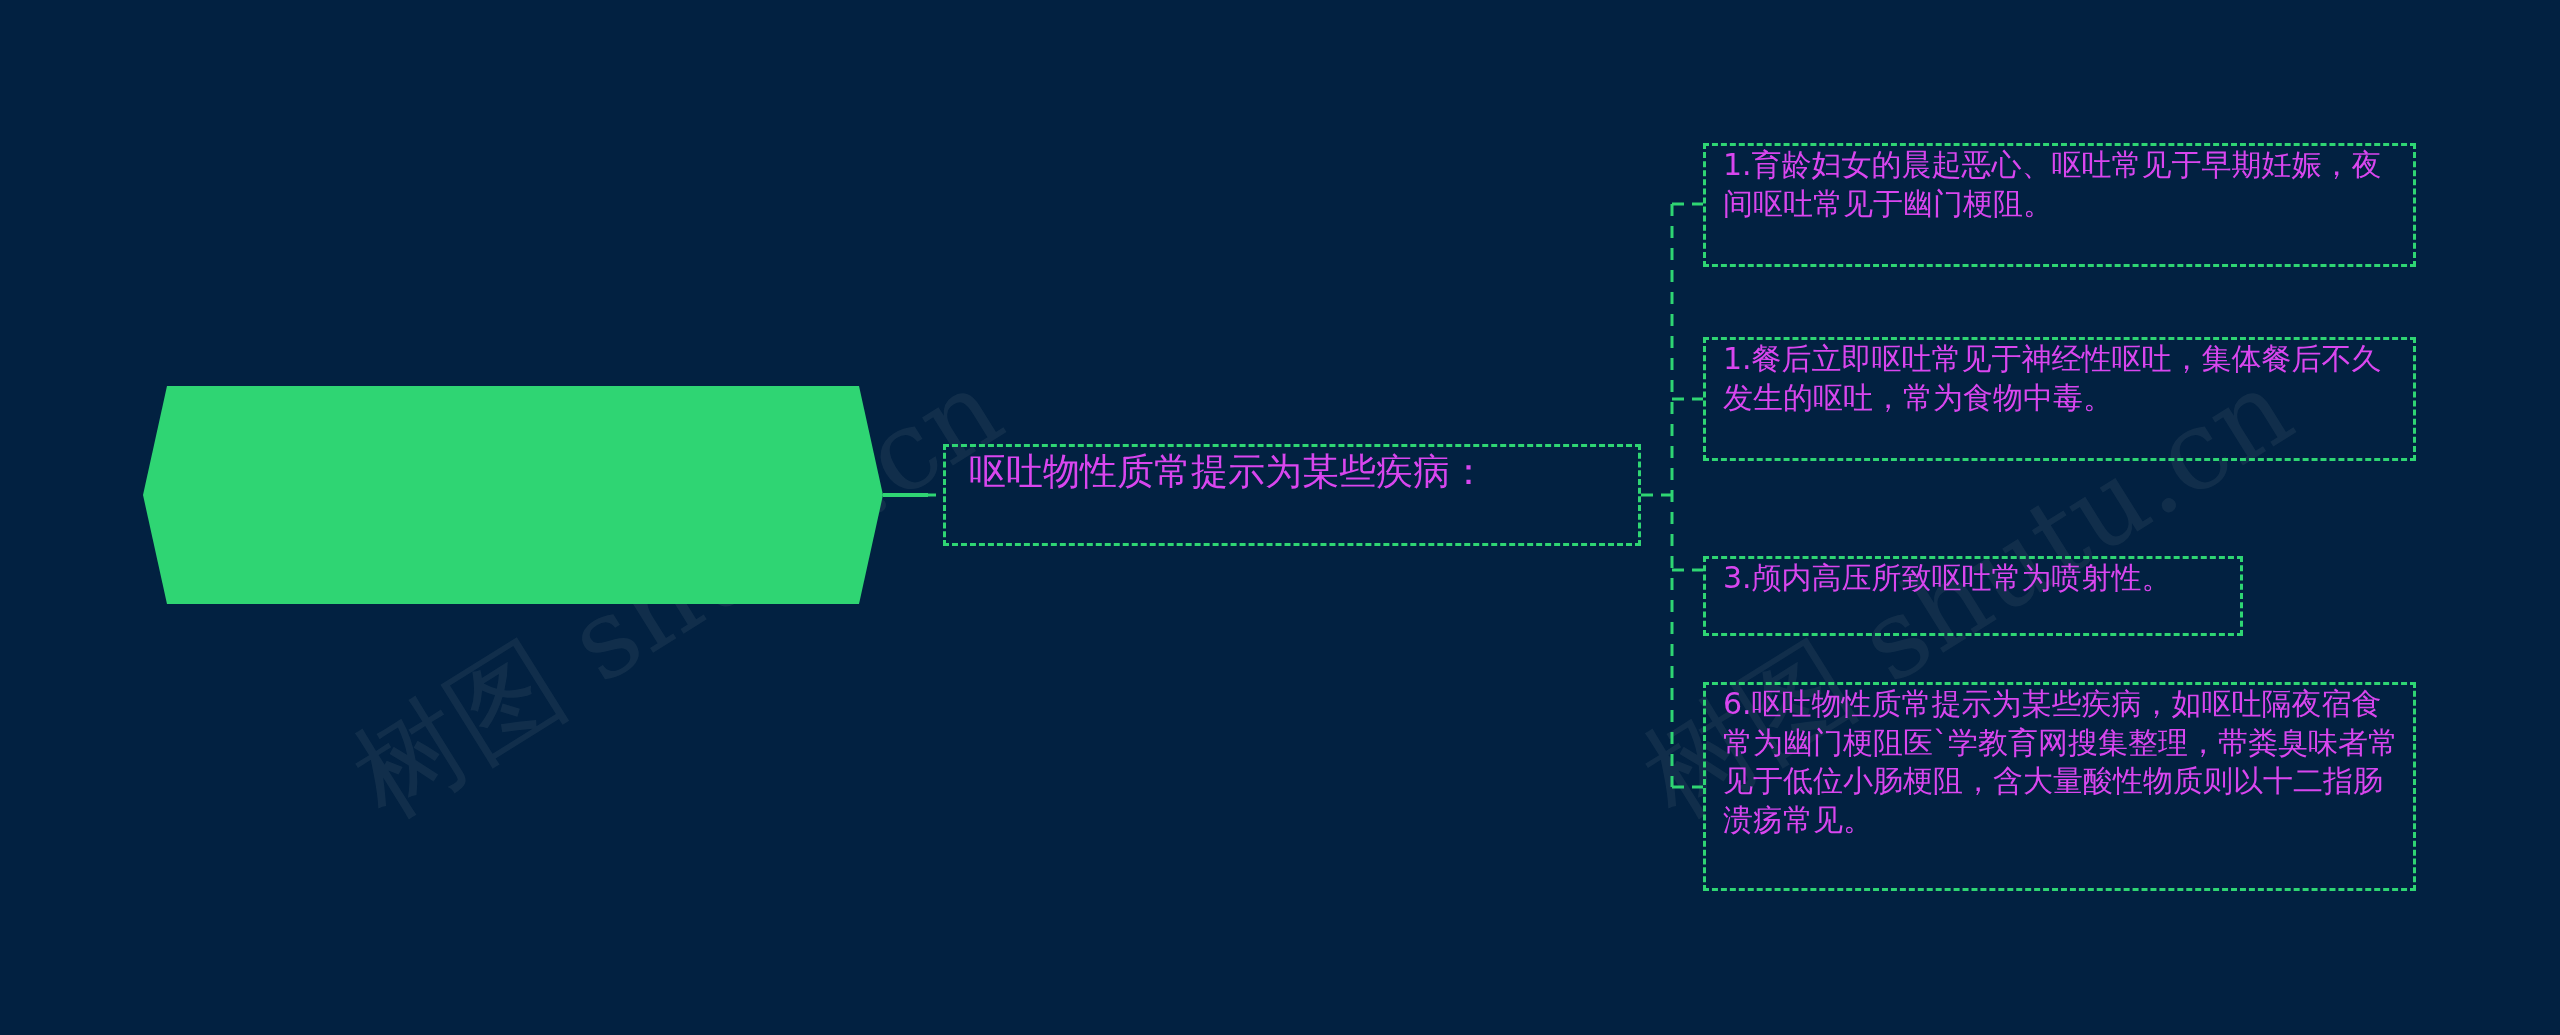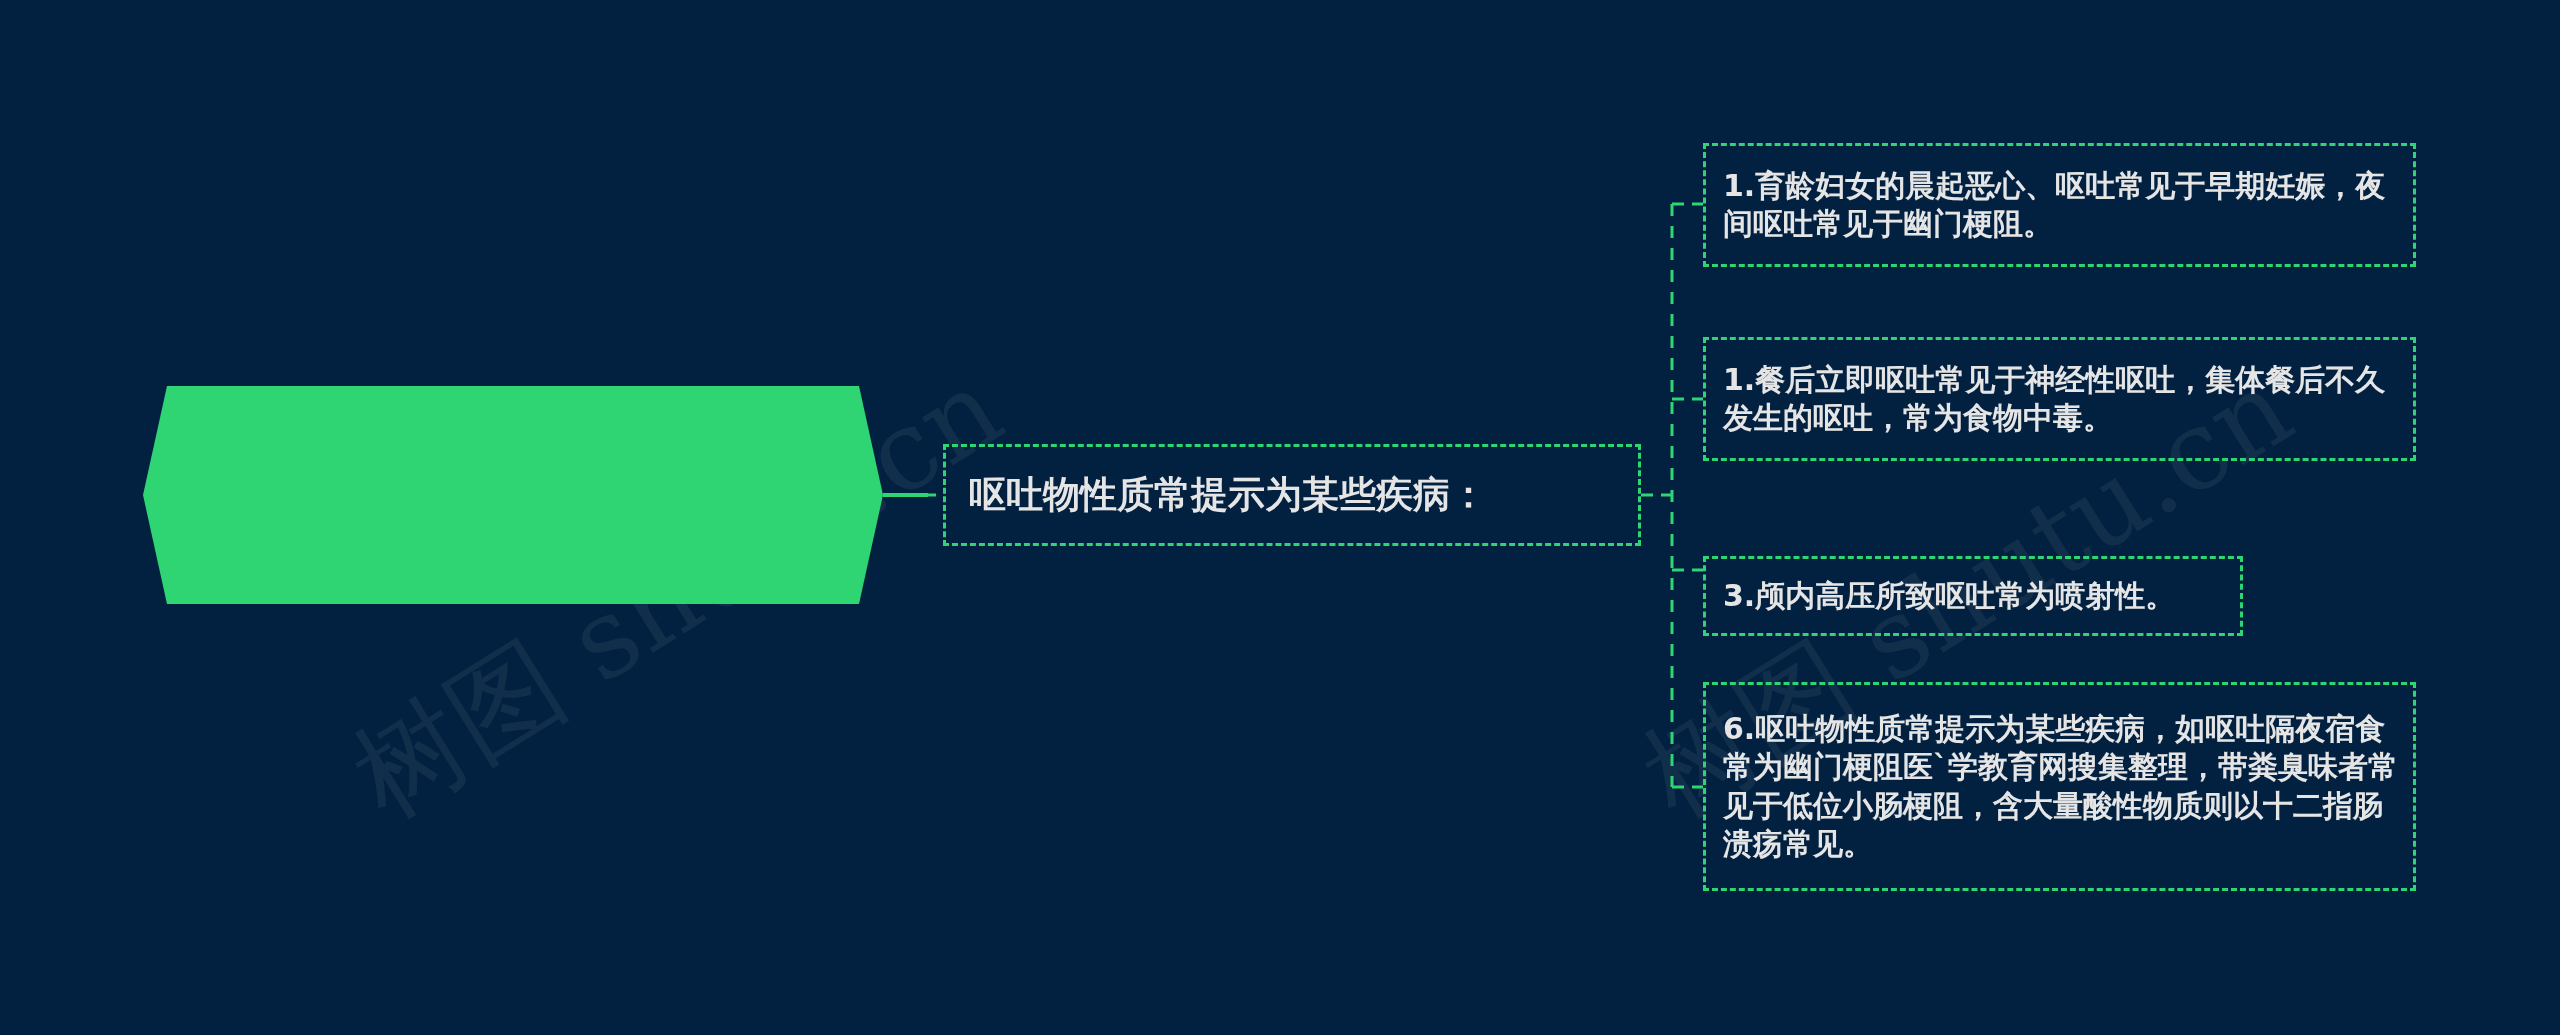--- a/index.html
+++ b/index.html
@@ -17,21 +17,21 @@
   .root svg { position: absolute; left: 0; top: 0; }
   .root-text {
     position: absolute; left: 50px; right: 50px; top: 0; bottom: 0;
     display: flex; align-items: center; justify-content: center;
     text-align: center; color: #263331;
     font-size: 50px; line-height: 66px; letter-spacing: 1px;
   }
   .node {
     position: absolute; box-sizing: border-box;
     border: 3px dashed #2fd573;
-    color: #e5e5e5; display: flex; align-items: center; font-weight: bold;
+    color: #d946ef; display: flex; align-items: flex-start;
   }
   .mid {
     left: 943px; top: 444px; width: 698px; height: 102px;
     font-size: 37px; padding-left: 23px;
   }
   .leaf {
     left: 1703px; width: 713px;
     font-size: 30px; line-height: 38.5px;
     padding: 0 14px 0 17px;
   }

